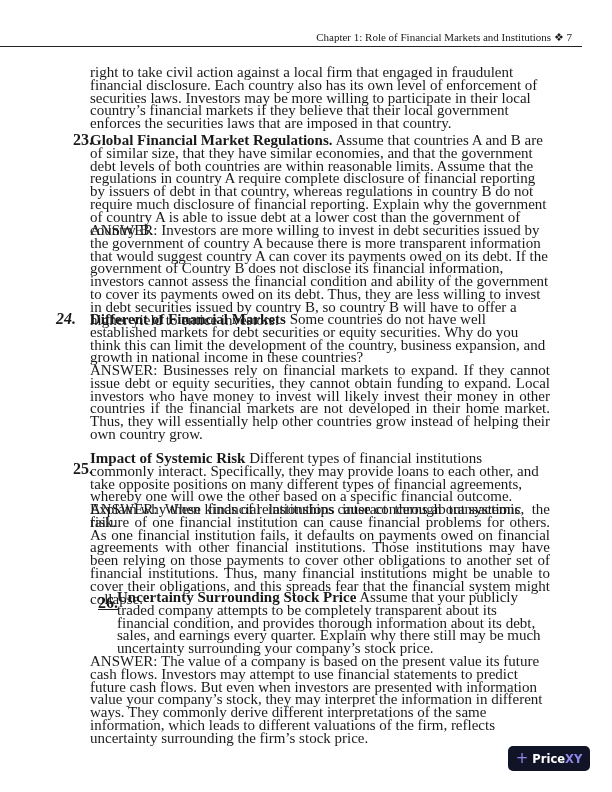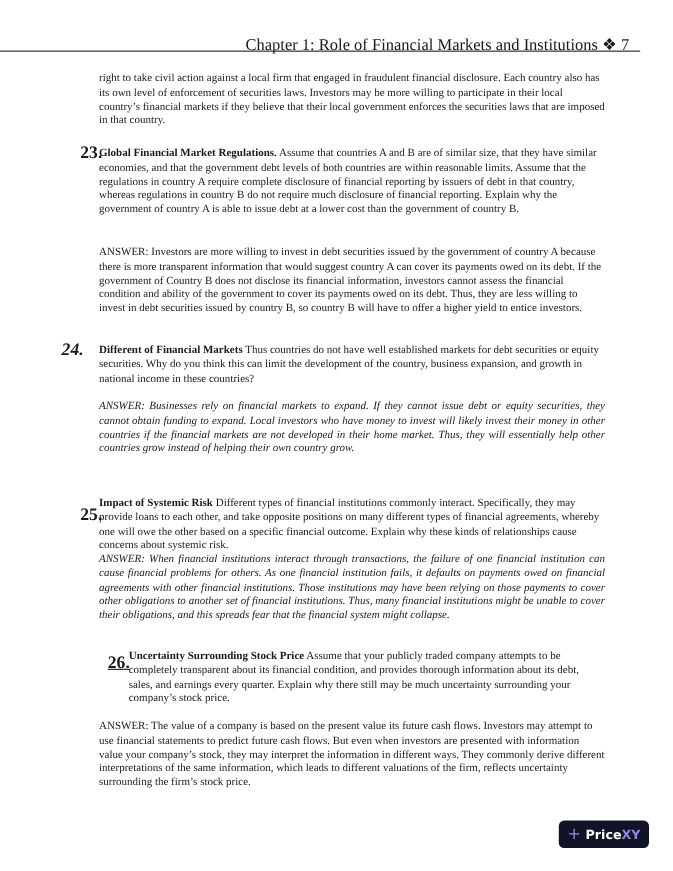--- a/index.html
+++ b/index.html
@@ -1,24 +1,24 @@
 <!DOCTYPE html>
 <html><head>
 <meta charset="utf-8">
 <style>
   html, body { margin: 0; padding: 0; background: #ffffff; }
   body { width: 612px; height: 792px; position: relative; overflow: hidden;
          font-family: "Liberation Serif", "DejaVu Serif", serif; color: #1a1a1a; }
   .header { position: absolute; left: 0; top: 28px; width: 582px; height: 18px;
             border-bottom: 1px solid #222; }
-  .header-text { position: absolute; right: 10px; top: 3px; font-size: 15px; white-space: nowrap; }
+  .header-text { position: absolute; right: 10px; top: 3px; font-size: 11px; white-space: nowrap; }
   .page { position: absolute; left: 0; top: 0; width: 612px; }
-  .p { position: absolute; font-size: 10px; line-height: 12.8px; }
+  .p { position: absolute; font-size: 15px; line-height: 12.8px; }
   .block { left: 90px; width: 460px; }
-  .justify { text-align: justify; font-style: italic; }
+  .justify { text-align: justify; }
   .num { position: absolute; font-size: 16px; line-height: 12.8px; font-weight: bold; }
   b { font-weight: bold; }
   .brand { position: absolute; left: 508px; top: 746px; width: 82px; height: 25px;
            background: #111426; border-radius: 5px; display: flex; align-items: center;
            justify-content: center; font-family: "DejaVu Sans", sans-serif; font-weight: bold;
            font-size: 11.5px; color: #fff; gap: 4px; }
   .brand .plus { color: #8e86e8; font-size: 15px; font-weight: normal; line-height: 1; }
   .brand .xy { color: #8e86e8; }
 </style>
 </head>
@@ -37,21 +37,21 @@
   <div class="p block" style="top:66px;">right to take civil action against a local firm that engaged in fraudulent financial disclosure. Each country also has its own level of enforcement of securities laws. Investors may be more willing to participate in their local country’s financial markets if they believe that their local government enforces the securities laws that are imposed in that country.</div>
 
   <div class="num" style="left:73px; top:134px;">23.</div>
   <div class="p block" style="top:134px;">
     <b>Global Financial Market Regulations.</b><span> Assume that countries A and B are of similar size, that they have similar economies, and that the government debt levels of both countries are within reasonable limits. Assume that the regulations in country A require complete disclosure of financial reporting by issuers of debt in that country, whereas regulations in country B do not require much disclosure of financial reporting. Explain why the government of country A is able to issue debt at a lower cost than the government of country B.</span>
   </div>
   <div class="p block" style="top:224px;">ANSWER: Investors are more willing to invest in debt securities issued by the government of country A because there is more transparent information that would suggest country A can cover its payments owed on its debt. If the government of Country B does not disclose its financial information, investors cannot assess the financial condition and ability of the government to cover its payments owed on its debt. Thus, they are less willing to invest in debt securities issued by country B, so country B will have to offer a higher yield to entice investors.</div>
 
   <div class="num" style="left:56px; top:313px;font-style:italic;">24.</div>
   <div class="p block" style="top:313px;">
-    <b>Different of Financial Markets</b><span> Thus countries do not have well established markets for debt securities or equity securities. Why do you think this can limit the development of the country, business expansion, and growth in national income in these countries?</span>
+    <b>Different of Financial Markets</b><span> Some countries do not have well established markets for debt securities or equity securities. Why do you think this can limit the development of the country, business expansion, and growth in national income in these countries?</span>
   </div>
   <div class="p block justify" style="top:364px;">ANSWER:  Businesses rely on financial markets to expand. If they cannot issue debt or equity securities, they cannot obtain funding to expand. Local investors who have money to invest will likely invest their money in other countries if the financial markets are not developed in their home market. Thus, they will essentially help other countries grow instead of helping their own country grow.</div>
 
   <div class="num" style="left:73px; top:427px;margin-top:36px;">25.</div>
   <div class="p block" style="top:424px;margin-top:28px;">
     <b>Impact of Systemic Risk</b><span> Different types of financial institutions commonly interact. Specifically, they may provide loans to each other, and take opposite positions on many different types of financial agreements, whereby one will owe the other based on a specific financial outcome. Explain why these kinds of relationships cause concerns about systemic risk.</span>
   </div>
   <div class="p block justify" style="top:503px;">ANSWER: When financial institutions interact through transactions, the failure of one financial institution can cause financial problems for others. As one financial institution fails, it defaults on payments owed on financial agreements with other financial institutions. Those institutions may have been relying on those payments to cover other obligations to another set of financial institutions. Thus, many financial institutions might be unable to cover their obligations, and this spreads fear that the financial system might collapse.</div>
 
   <div class="num" style="left:98px; top:597px;text-decoration:underline;">26.</div>

